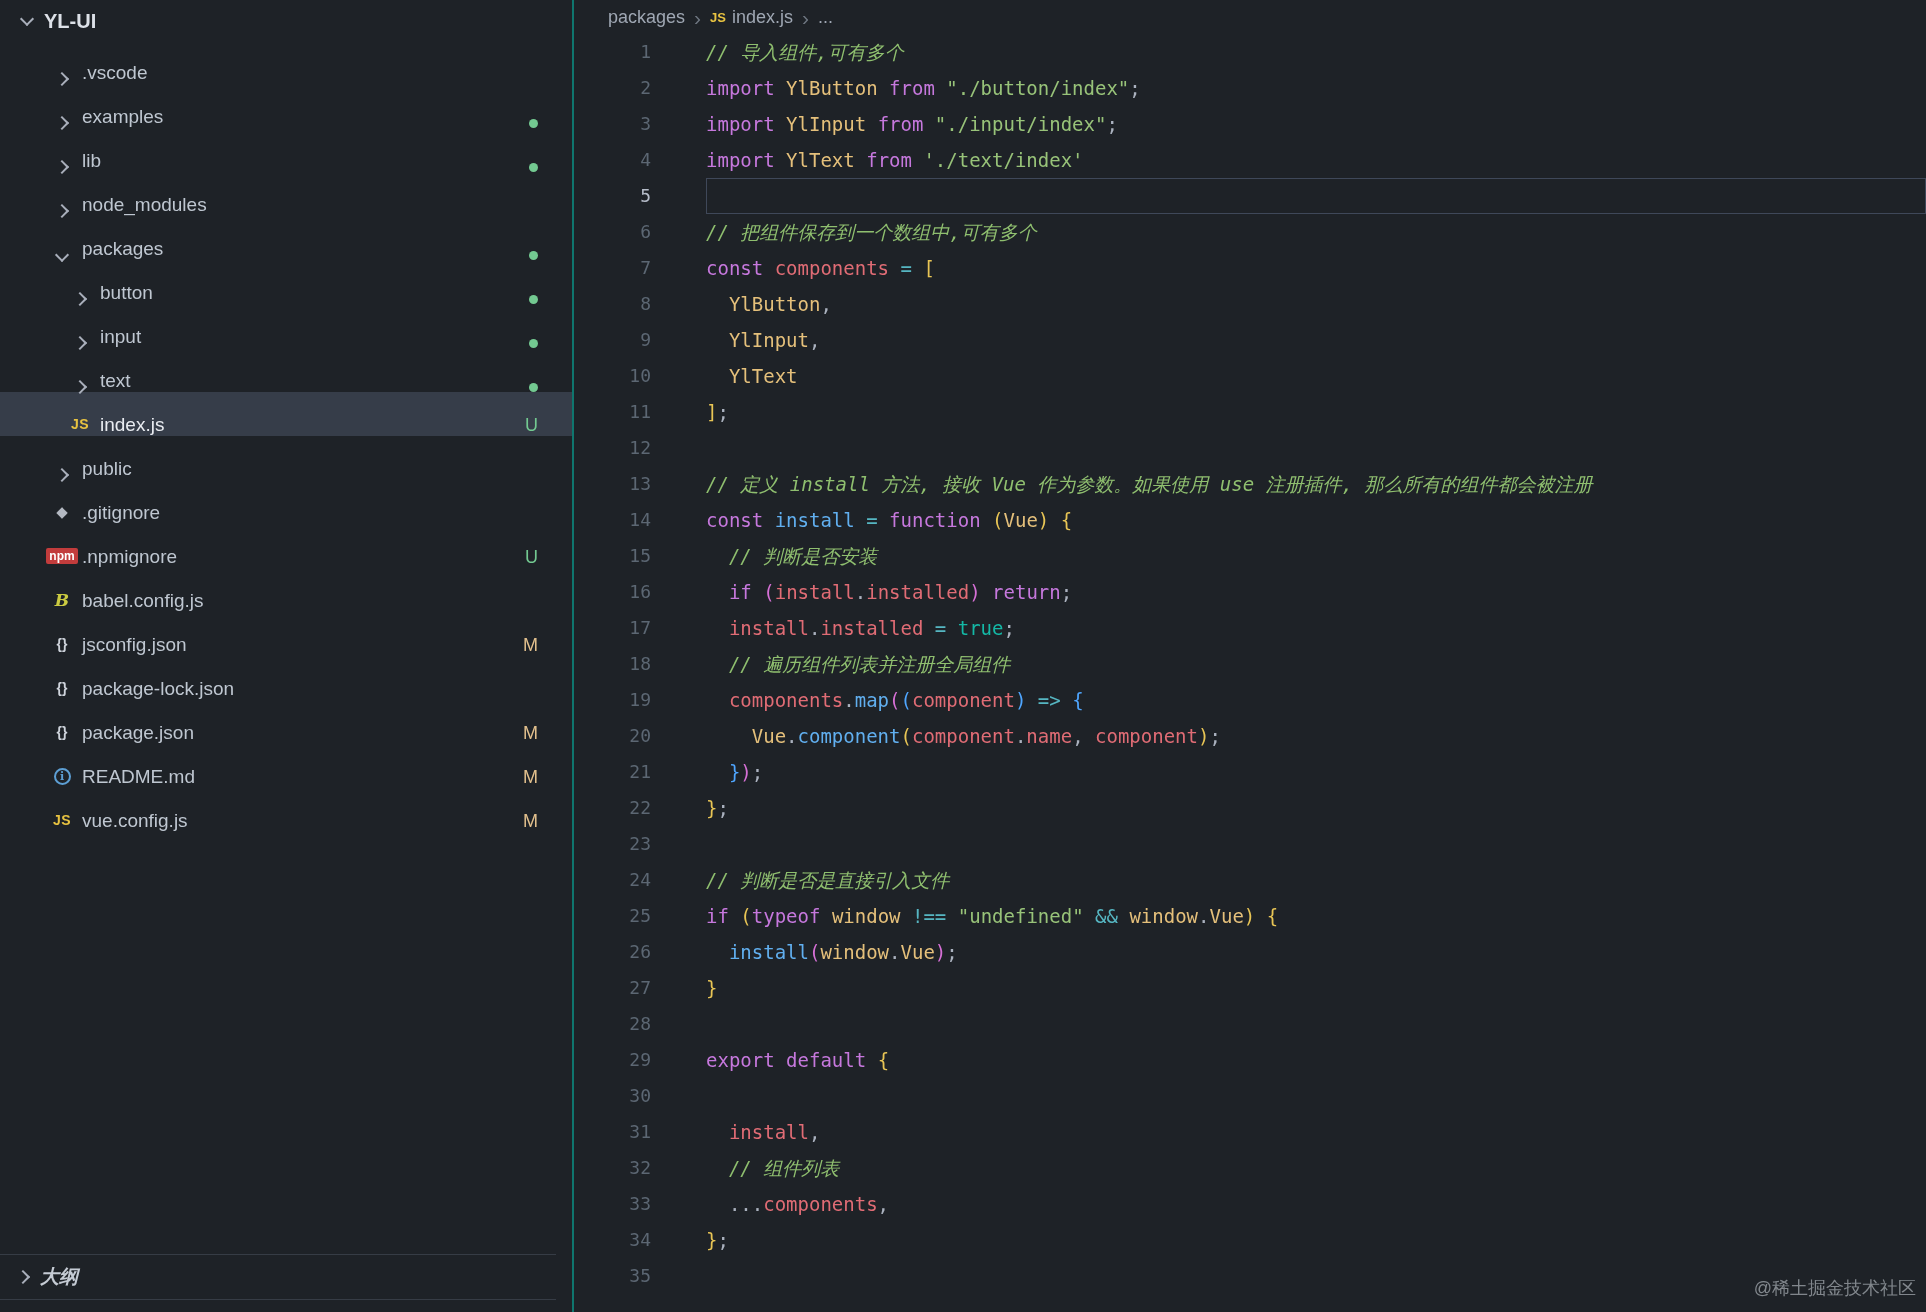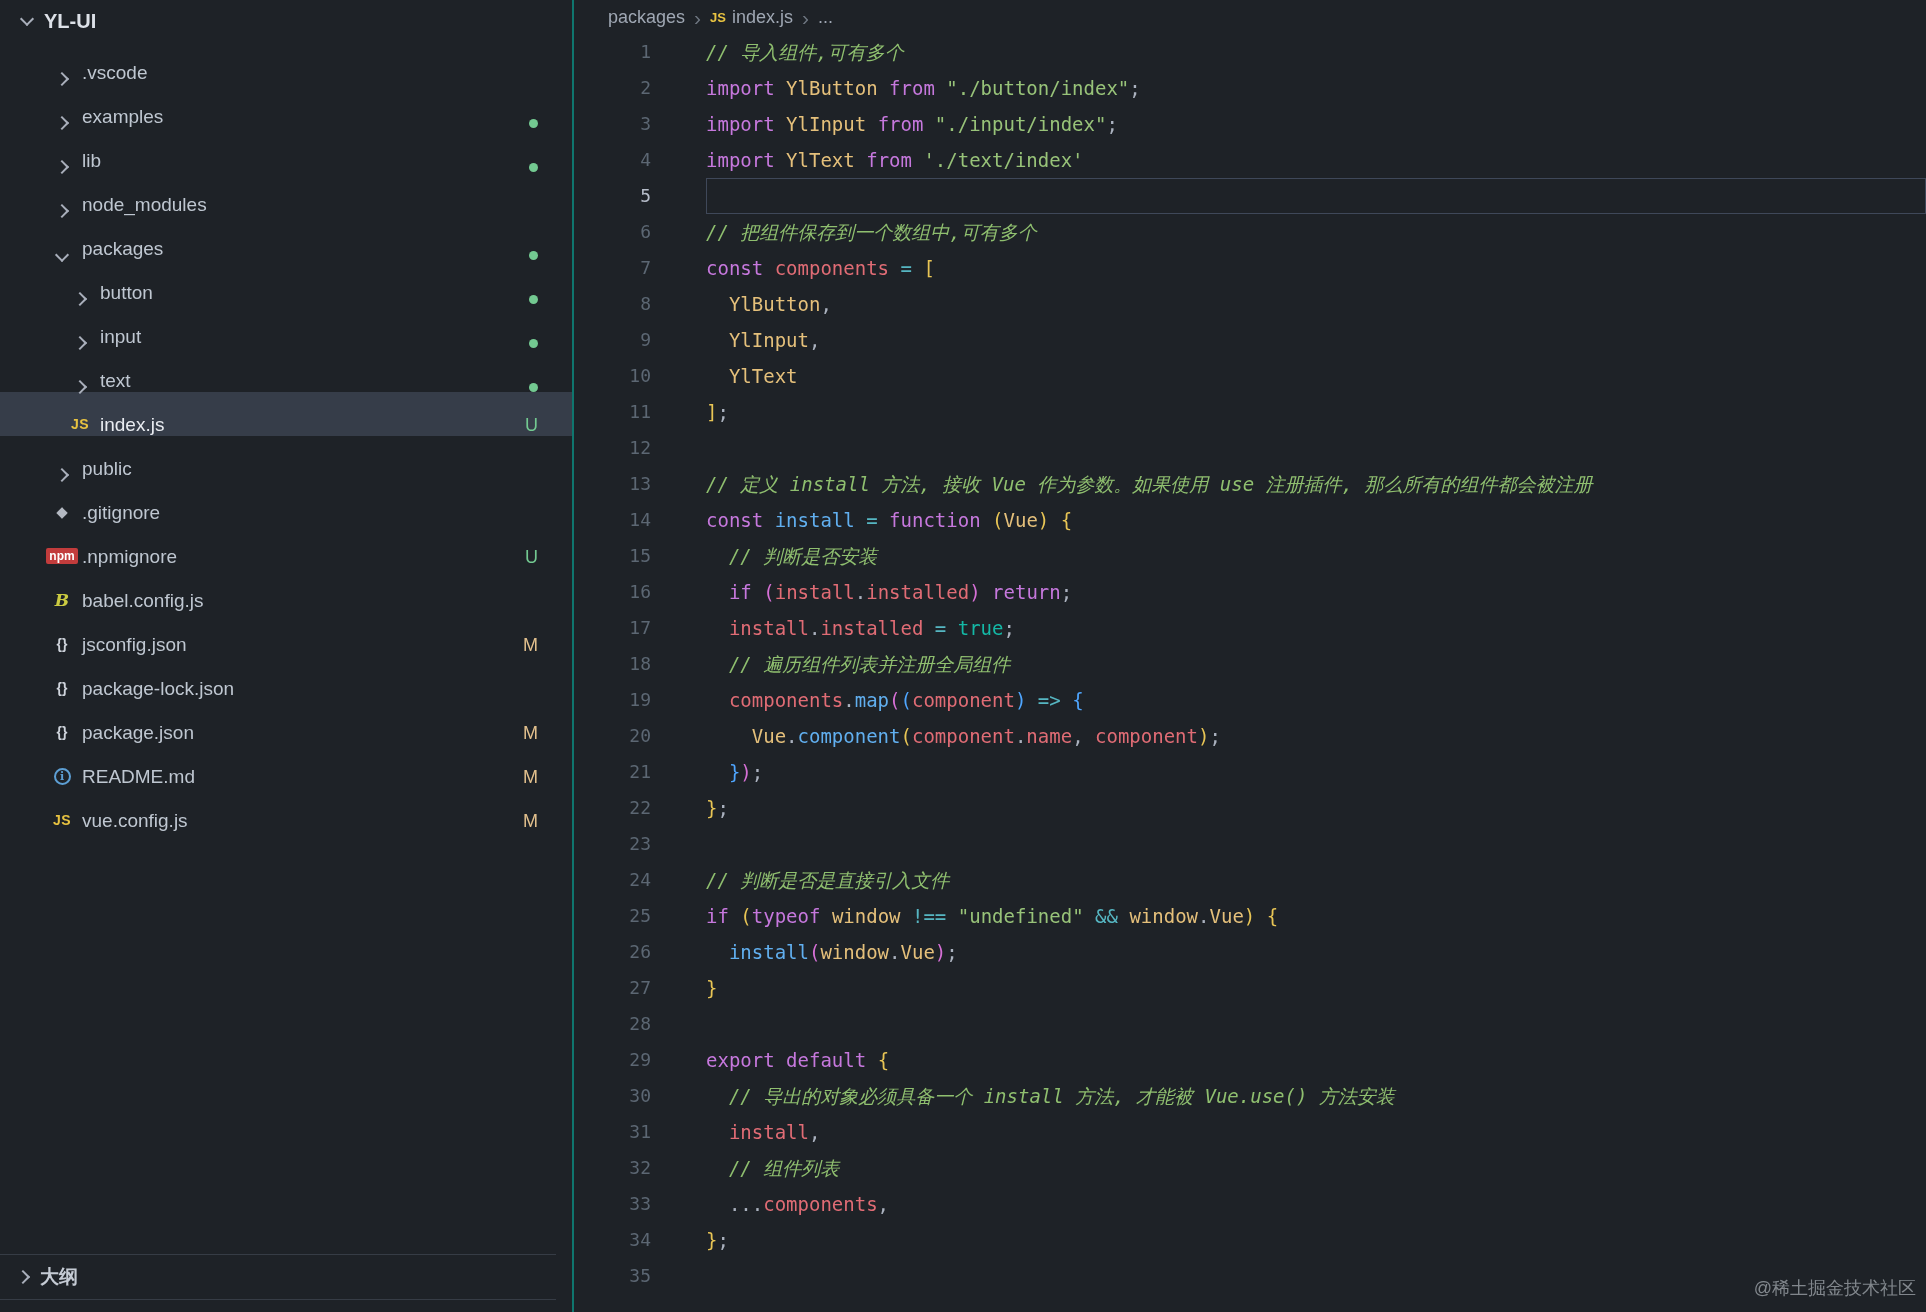--- a/index.html
+++ b/index.html
@@ -51,21 +51,21 @@
   .npm-chip { background:#c23c3c; color:#fff; font-size:12px; font-weight:bold; padding:2px 3px; border-radius:2px; line-height:1; }
   .info-circle {
     width:17px; height:17px; border-radius:50%; border:2px solid #5d9fd4;
     color:#5d9fd4; font-size:11px; font-weight:bold;
     font-family:"DejaVu Serif","Liberation Serif",serif;
     display:inline-flex; align-items:center; justify-content:center;
   }
   
   .sb-bottom {
     position:absolute; left:0; right:16px; bottom:0; height:58px;
-    border-top:1px solid #363c45; overflow:hidden; background:#1e2227;
+    border-top:1px solid #363c45; overflow:hidden; background:#1e2227;font-style:italic;
   }
   .panel-row {
     height:44px; display:flex; align-items:center; gap:12px;
     padding-left:18px; font-size:19px; font-weight:600; color:#c5cbd4; cursor:pointer;
   }
   .panel-row + .panel-row { border-top:1px solid #363c45; }
   
   .editor { flex:1; position:relative; background:#1e2227; overflow:hidden; }
   .breadcrumb {
     height:34px; display:flex; align-items:center; gap:9px;
@@ -423,21 +423,21 @@
         <span class="ltxt"></span>
       </div>
       <div class="line">
         <span class="num">29</span>
         <span class="gap"></span>
         <span class="ltxt"><span class="tk-k">export</span><span class="tk-p"> </span><span class="tk-k">default</span><span class="tk-p"> </span><span class="tk-b1">{</span></span>
       </div>
       <div class="line">
         <span class="num">30</span>
         <span class="gap"></span>
-        <span class="ltxt"><span class="tk-p">  </span><span class="tk-c">// 导出的对象必须具备一个 install 方法, 才能被 Vue.use() 方法安装</span></span>
+        <span class="ltxt"><span class="tk-p">  </span></span>
       </div>
       <div class="line">
         <span class="num">31</span>
         <span class="gap"></span>
         <span class="ltxt"><span class="tk-p">  </span><span class="tk-v">install</span><span class="tk-p">,</span></span>
       </div>
       <div class="line">
         <span class="num">32</span>
         <span class="gap"></span>
         <span class="ltxt"><span class="tk-p">  </span><span class="tk-c">// 组件列表</span></span>

